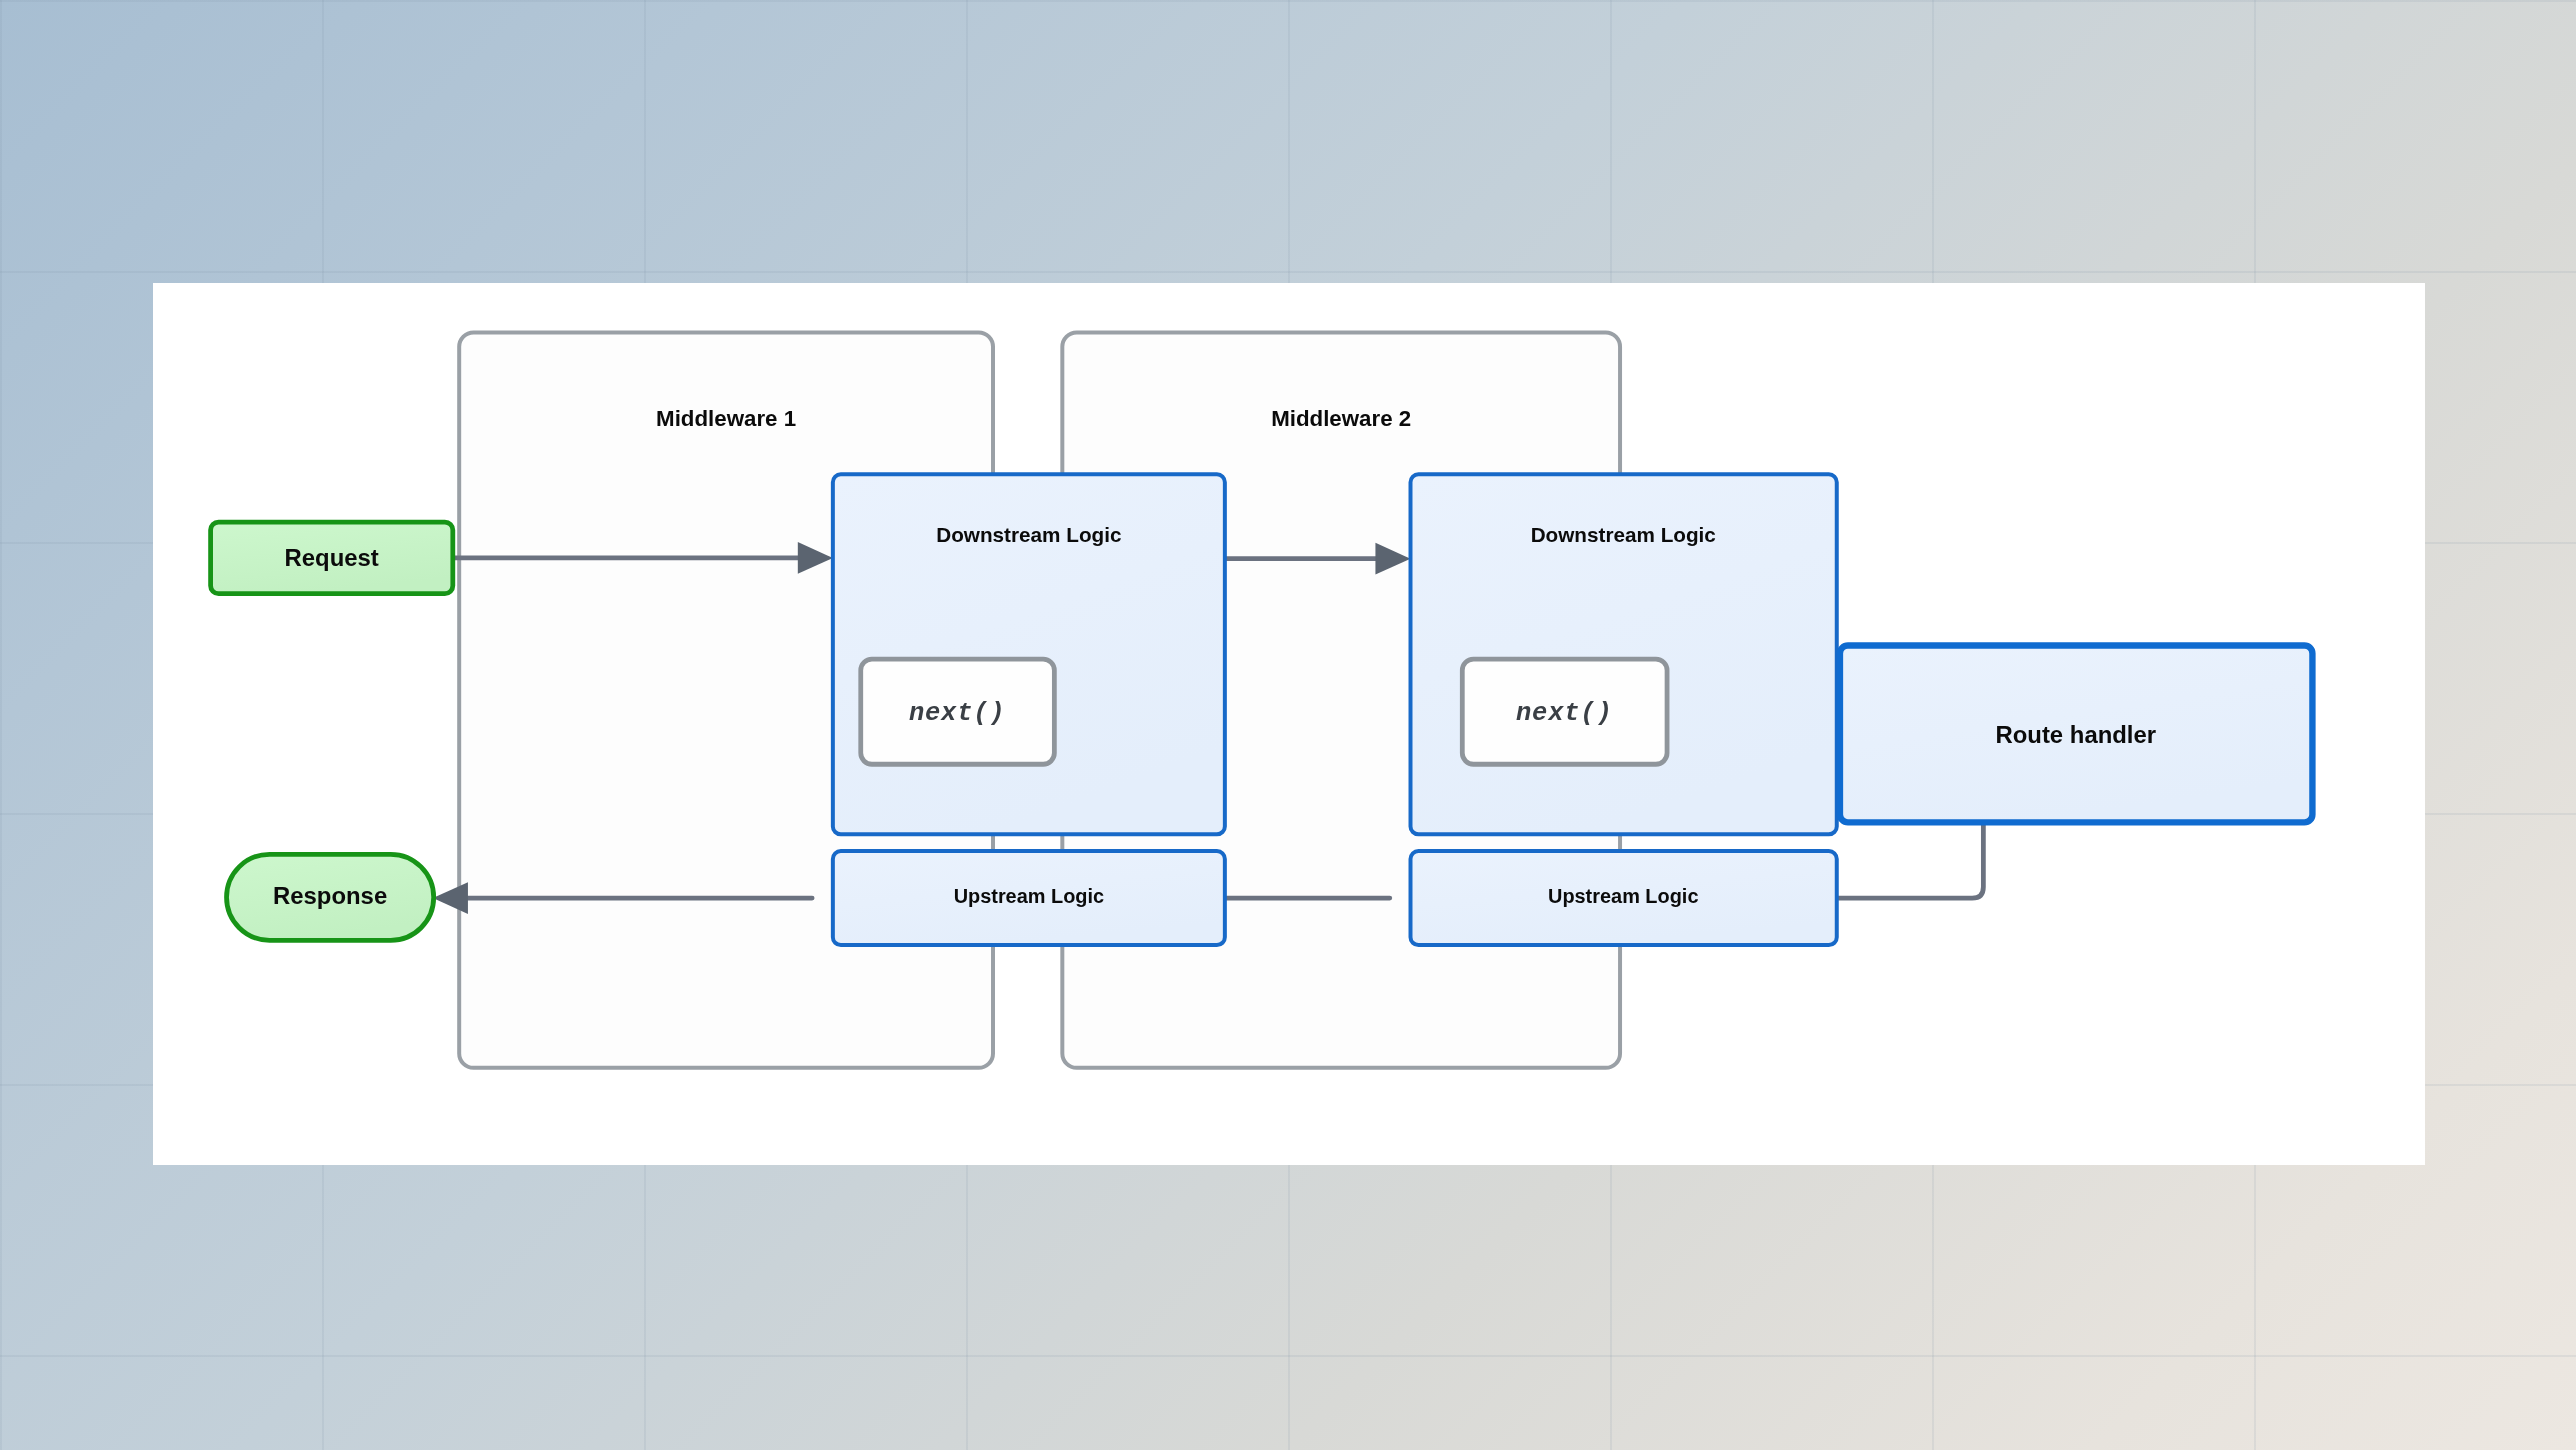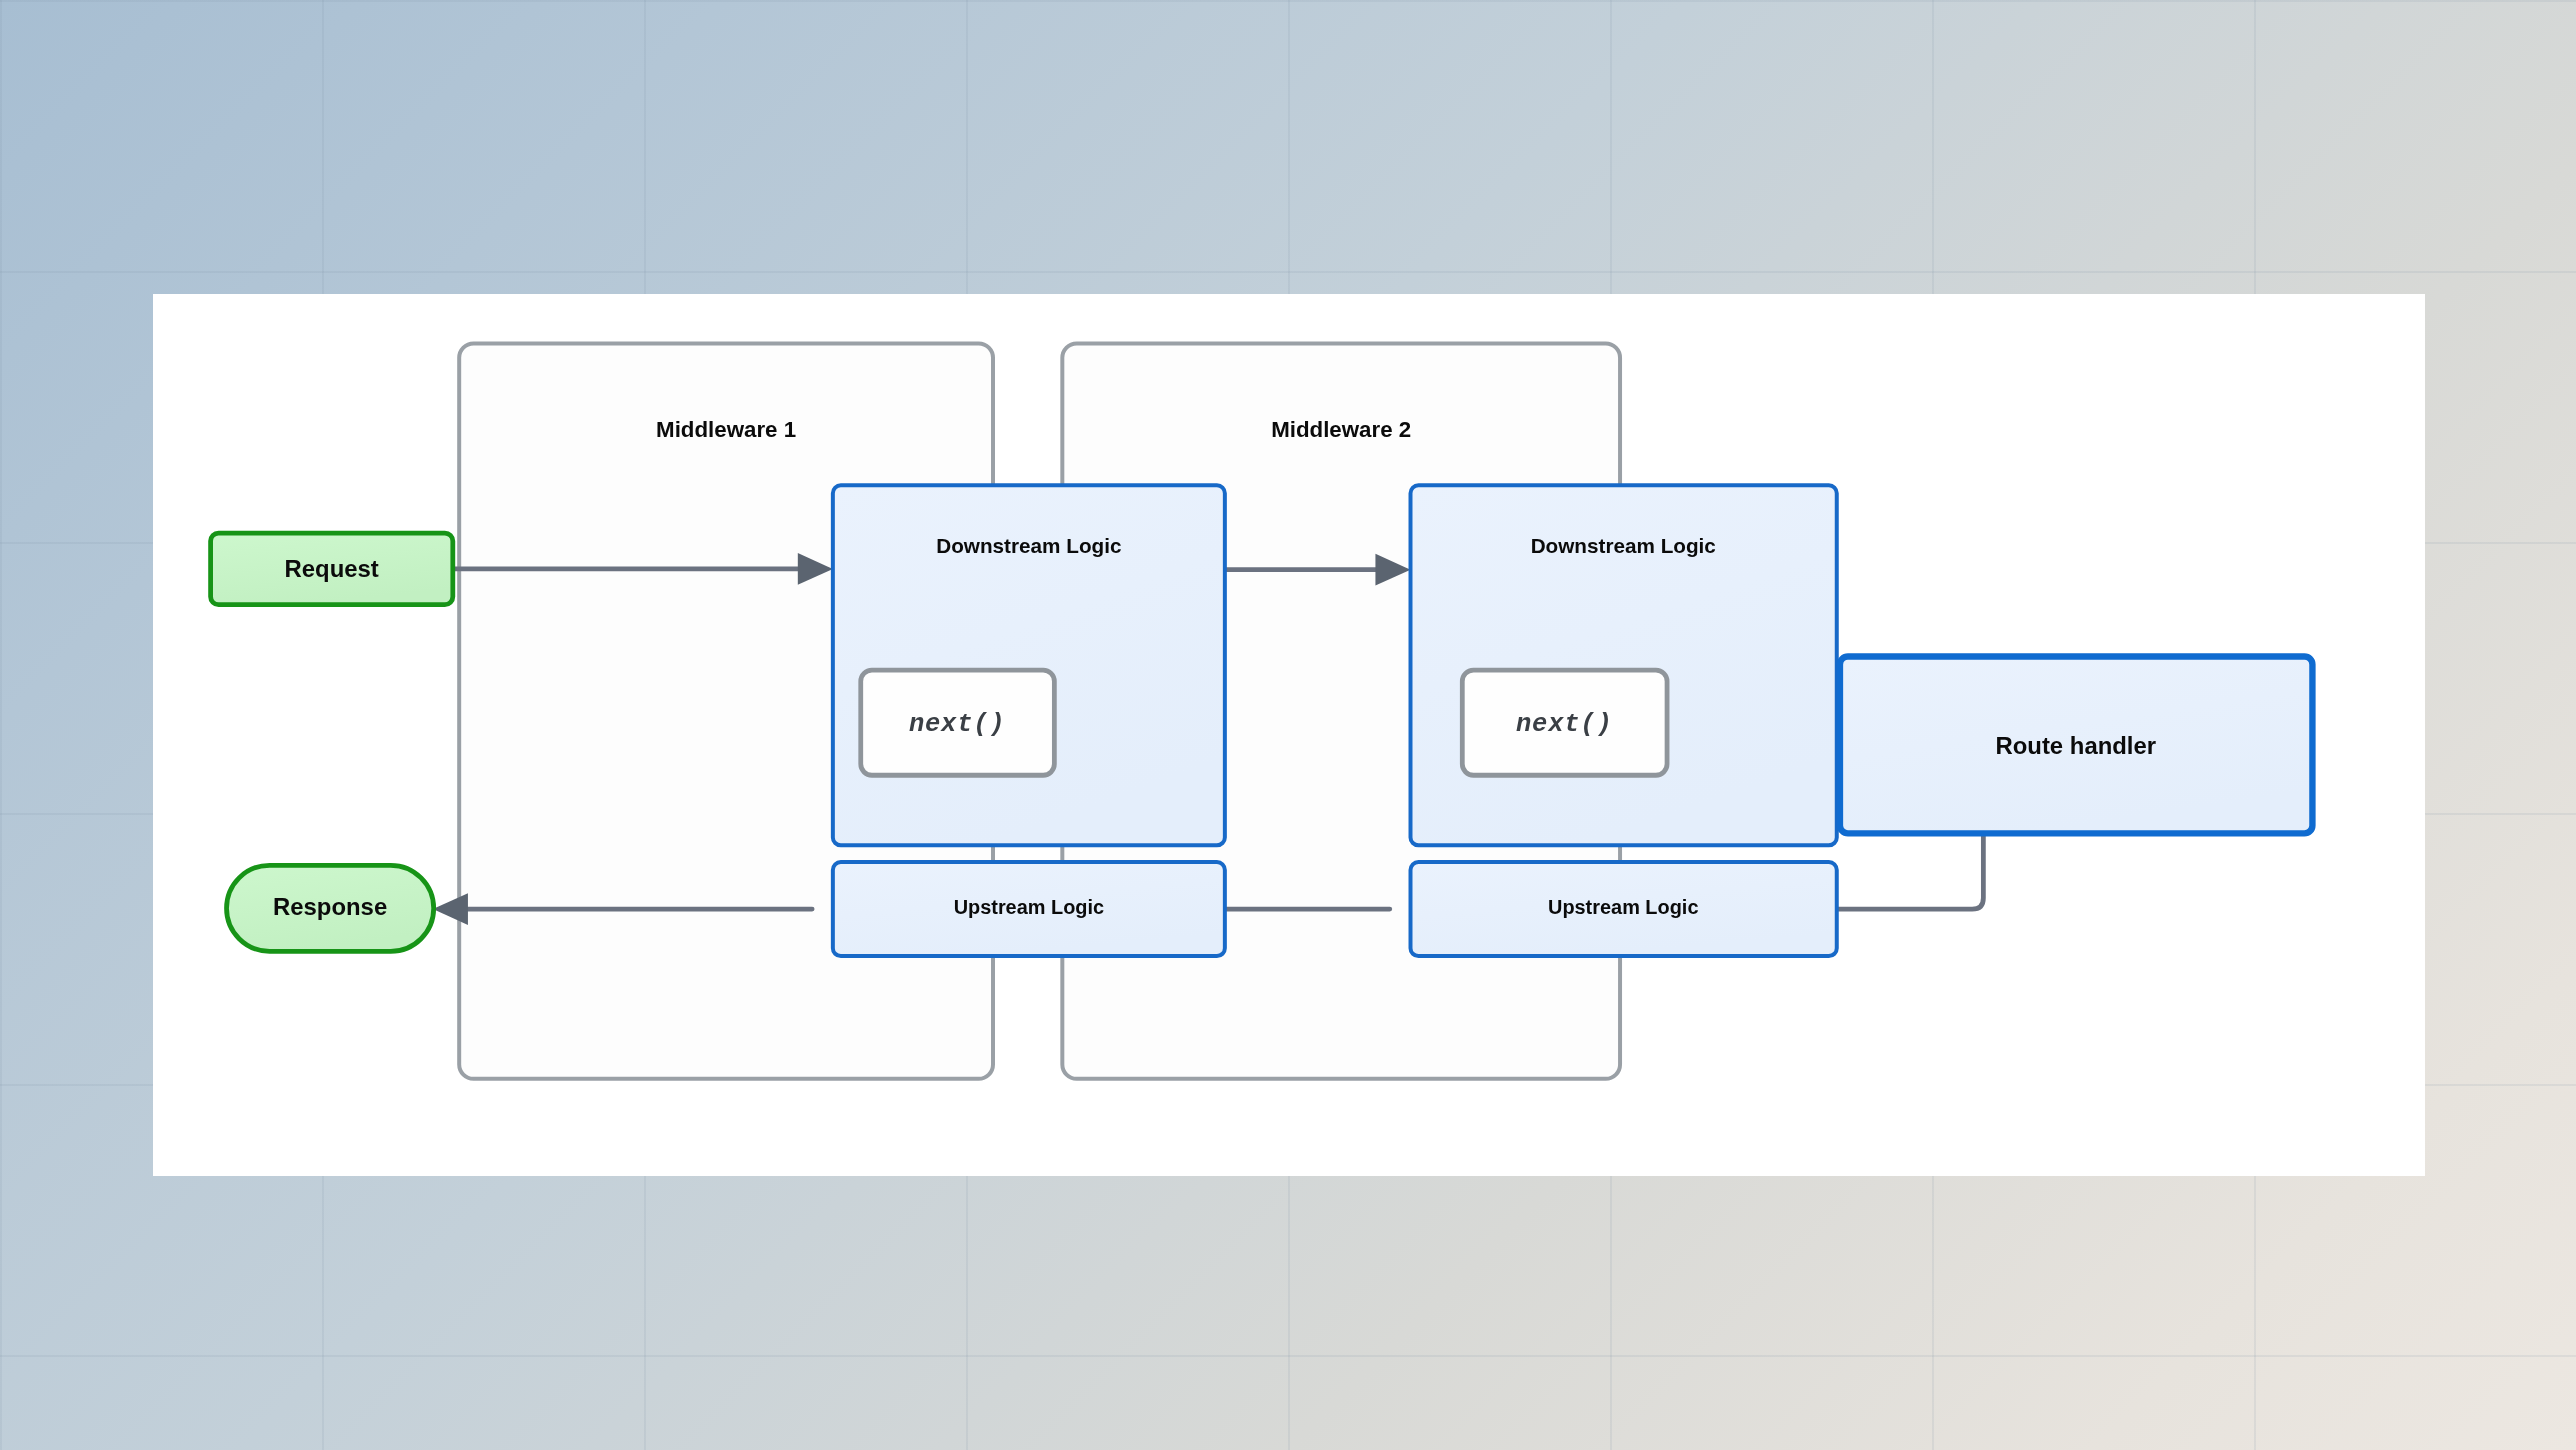--- a/index.html
+++ b/index.html
@@ -17,21 +17,21 @@
     height: 1451px;
     background:
       repeating-linear-gradient(to right, rgba(120,140,160,0.13) 0 1.6px, transparent 1.6px 322px),
       repeating-linear-gradient(to bottom, rgba(120,140,160,0.13) 0 1.6px, transparent 1.6px 271px),
       linear-gradient(135deg, #a7bed2 0%, #b3c6d6 18%, #c3d0d9 42%, #d8d9d6 68%, #e7e3dd 88%, #ece7e1 100%);
   }
 
   #canvas {
     position: absolute;
     left: 153px;
-    top: 294px;
+    top: 283px;
     width: 2272px;
     height: 882px;
     background: #ffffff;
   }
 
   #diagram {
     position: absolute;
     left: 0;
     top: 0;
     width: 2272px;

